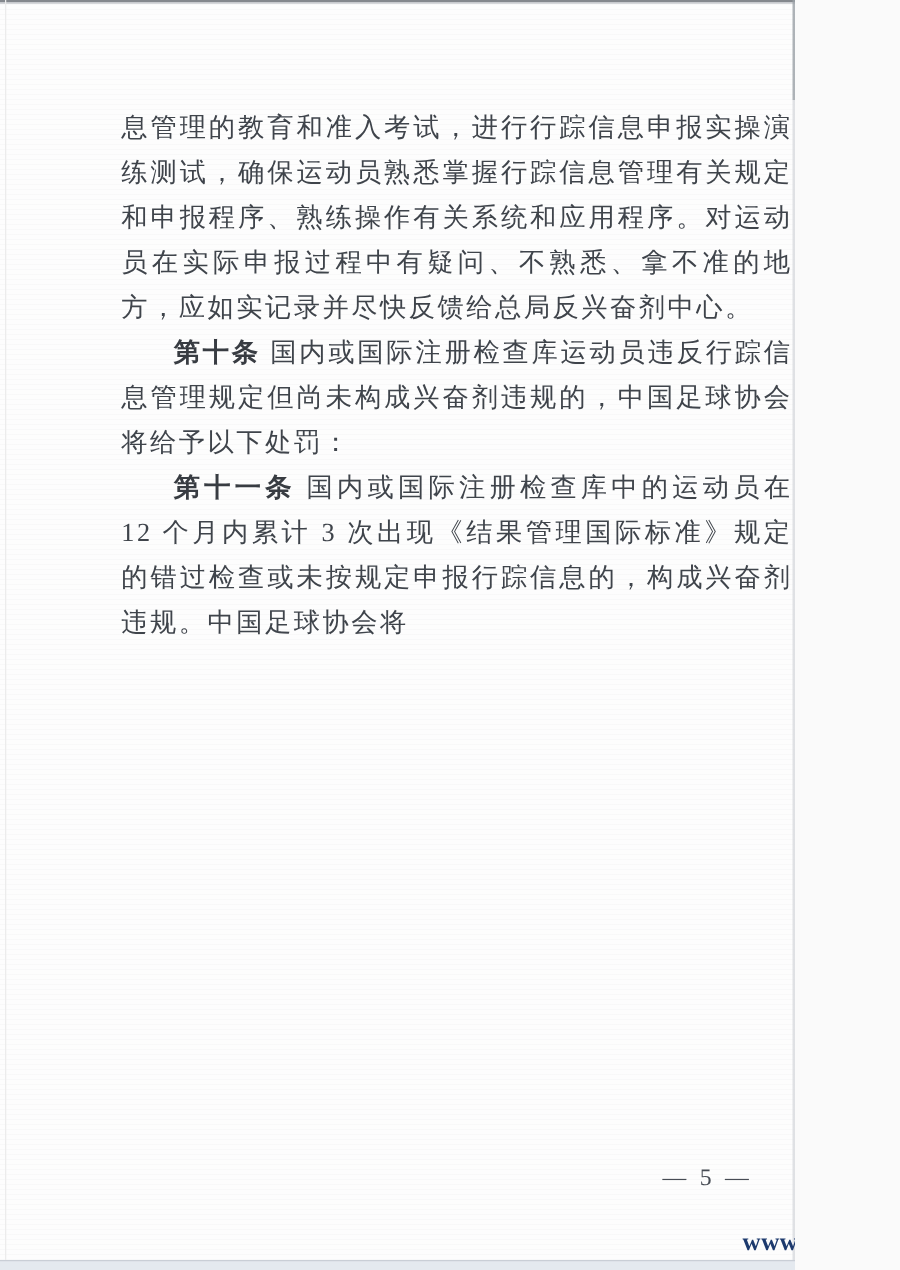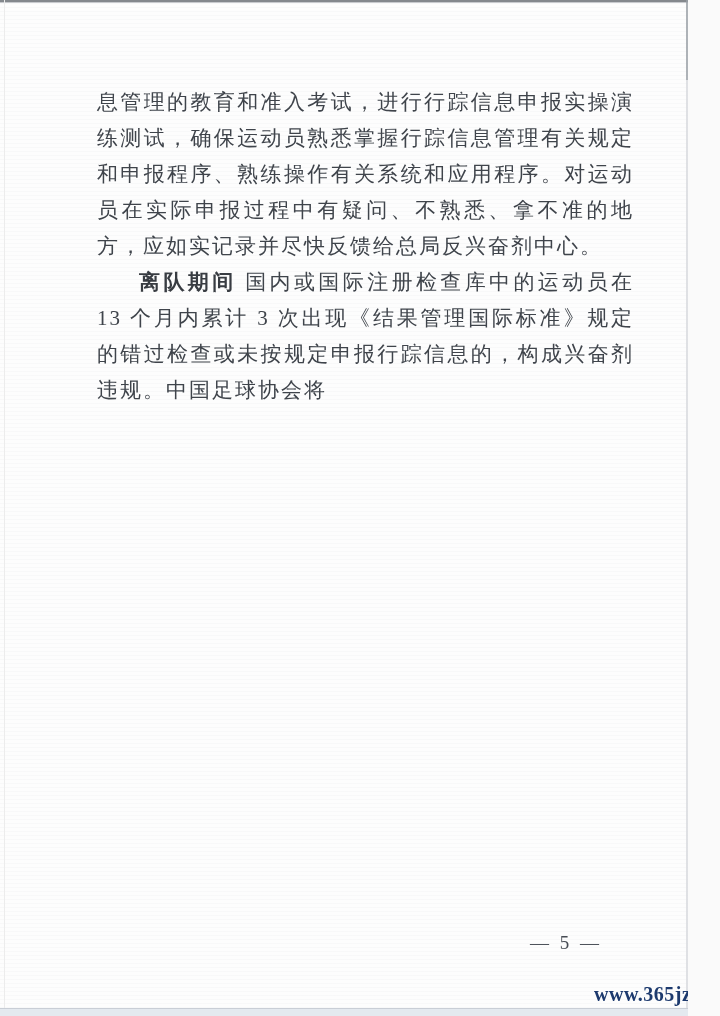--- a/index.html
+++ b/index.html
@@ -2,21 +2,21 @@
 <html><head>
 <meta charset="utf-8">
 <style>
   html, body {
     margin: 0;
     padding: 0;
     background: #fafafa;
   }
   .page {
     position: relative;
-    width: 688px;
+    width: 636px;
     height: 1016px;
     margin: 0;
     background:
       repeating-linear-gradient(180deg, rgba(255,255,255,0) 0 3px, rgba(120,125,135,0.035) 3px 4px),
       #fdfdfd;
     overflow: hidden;
     font-family: "Liberation Serif", "DejaVu Serif", serif;
   }
   
   .edge-top {
@@ -93,22 +93,23 @@
 <div class="page">
   <div class="edge-top"></div>
   <div class="edge-left"></div>
   <div class="edge-right"></div>
   <div class="edge-bottom"></div>
 
   <div class="text-block">
     <p class="para"><span class="para-lead"></span><span>息管理的教育和准入考试，进行行踪信息申报实操演练测试，确保运动员熟悉掌握行踪信息管理有关规定和申报程序、熟练操作有关系统和应用程序。对运动员在实际申报过程中有疑问、不熟悉、拿不准的地方，应如实记录并尽快反馈给总局反兴奋剂中心。</span></p>
 
 
+    <p class="para indent"><span class="para-lead">第十条</span><span>国内或国际注册检查库运动员违反行踪信息管理规定但尚未构成兴奋剂违规的，中国足球协会将给予以下处罚：</span></p>
 
 
 
-    <p class="para indent"><span class="para-lead">离队期间</span><span>国内或国际注册检查库中的运动员在 13 个月内累计 3 次出现《结果管理国际标准》规定的错过检查或未按规定申报行踪信息的，构成兴奋剂违规。中国足球协会将</span></p>
+    <p class="para indent"><span class="para-lead">第十一条</span><span>国内或国际注册检查库中的运动员在 12 个月内累计 3 次出现《结果管理国际标准》规定的错过检查或未按规定申报行踪信息的，构成兴奋剂违规。中国足球协会将</span></p>
   </div>
 
   <div class="page-number">— 5 —</div>
 
   <div class="watermark">www.365jz.com</div>
 </div>
 
 </body></html>

